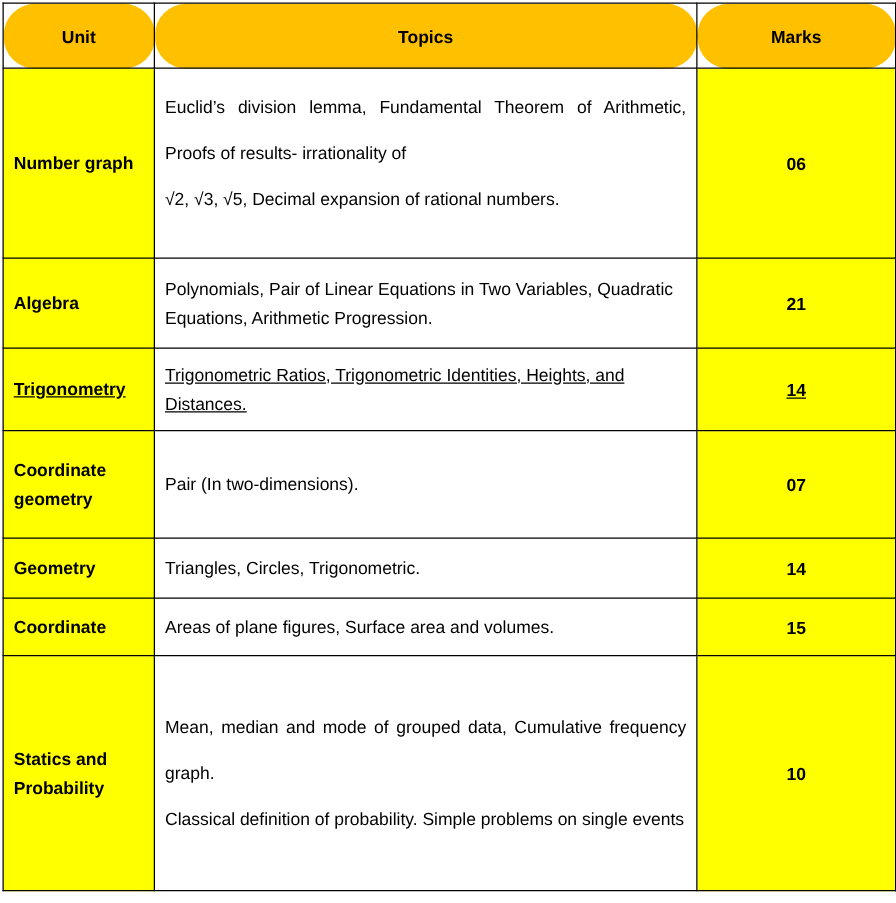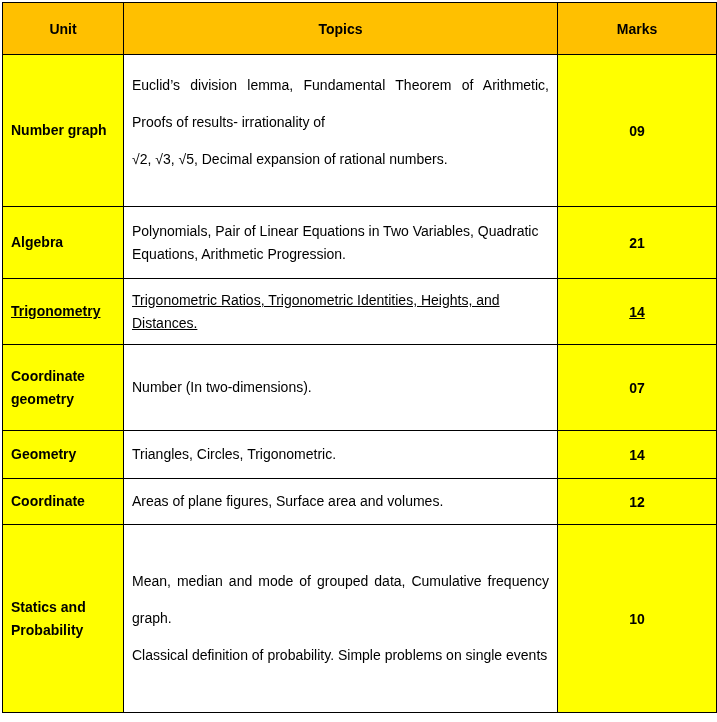--- a/index.html
+++ b/index.html
@@ -14,21 +14,21 @@
     table-layout: fixed;
   }
   table.syllabus td, table.syllabus th {
     border: 1px solid #000;
     padding: 0 8px;
     vertical-align: middle;
   }
   col.c-unit { width: 121px; }
   col.c-topics { width: 434px; }
   col.c-marks { width: 159px; }
-  th { background: #ffc000; font-weight: bold; text-align: center; height: 51px; }
+  th { background: #ffc000; font-weight: bold; text-align: center; height: 51px; border-radius: 25px; }
   td.unit { background: #ffff00; font-weight: bold; line-height: 23px; }
   td.marks { background: #ffff00; font-weight: bold; text-align: center; }
   td.topics { background: #ffffff; line-height: 23px; }
   td.topics.loose { line-height: 37px; text-align: justify; text-align-last: left; }
   .r1 { height: 152px; }
   .r2 { height: 72px; margin-top: 28px; }
   .r3 { height: 66px; text-decoration: underline; }
   .r4 { height: 86px; }
   .r5 { height: 48px; }
   .r6 { height: 46px; }
@@ -49,56 +49,56 @@
     <th>Unit</th>
     <th>Topics</th>
     <th>Marks</th>
   </tr>
   <tr class="r1">
     <td class="unit">Number graph</td>
     <td class="topics loose">
       <span class="para">Euclid’s division lemma, Fundamental Theorem of Arithmetic, Proofs of results- irrationality of</span>
       <span class="para" style="margin-bottom:16px">√2, √3, √5, Decimal expansion of rational numbers.</span>
     </td>
-    <td class="marks">09</td>
+    <td class="marks">06</td>
   </tr>
   <tr class="r2">
     <td class="unit">Algebra</td>
     <td class="topics">
       <span class="para">Polynomials, Pair of Linear Equations in Two Variables, Quadratic Equations, Arithmetic Progression.</span>
     </td>
     <td class="marks">21</td>
   </tr>
   <tr class="r3">
     <td class="unit">Trigonometry</td>
     <td class="topics">
       <span class="para">Trigonometric Ratios, Trigonometric Identities, Heights, and Distances.</span>
     </td>
     <td class="marks">14</td>
   </tr>
   <tr class="r4">
     <td class="unit">Coordinate geometry</td>
     <td class="topics">
-      <span class="para">Number (In two-dimensions).</span>
+      <span class="para">Pair (In two-dimensions).</span>
     </td>
     <td class="marks">07</td>
   </tr>
   <tr class="r5">
     <td class="unit">Geometry</td>
     <td class="topics">
       <span class="para">Triangles, Circles, Trigonometric.</span>
     </td>
     <td class="marks">14</td>
   </tr>
   <tr class="r6">
     <td class="unit">Coordinate</td>
     <td class="topics">
       <span class="para">Areas of plane figures, Surface area and volumes.</span>
     </td>
-    <td class="marks">12</td>
+    <td class="marks">15</td>
   </tr>
   <tr class="r7">
     <td class="unit">Statics and Probability</td>
     <td class="topics loose">
       <span class="para">Mean, median and mode of grouped data, Cumulative frequency graph.</span>
       <span class="para">Classical definition of probability. Simple problems on single events</span>
     </td>
     <td class="marks">10</td>
   </tr>
 </tbody>

